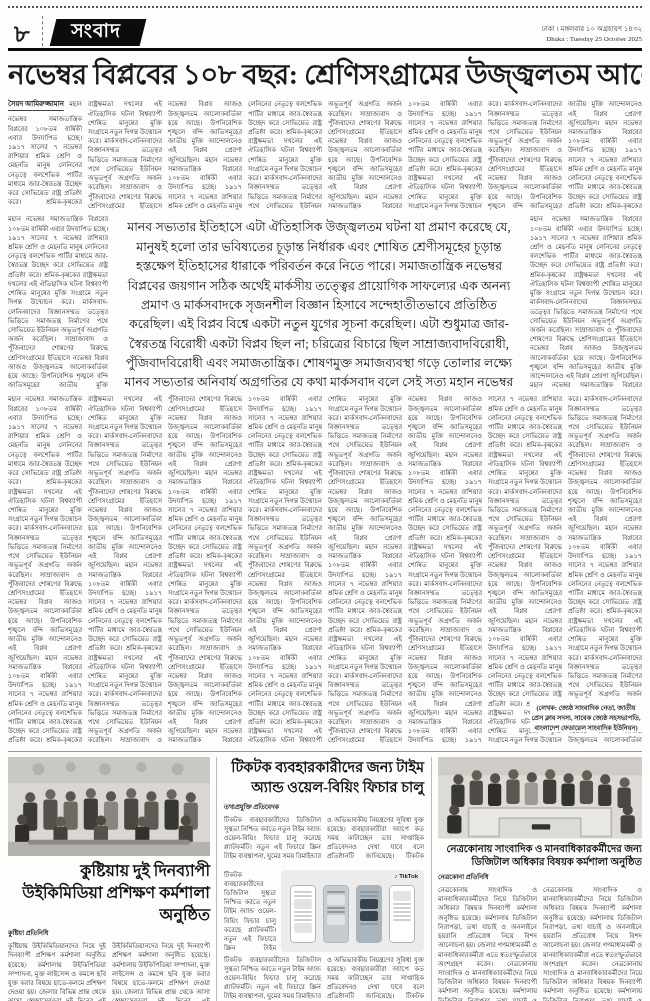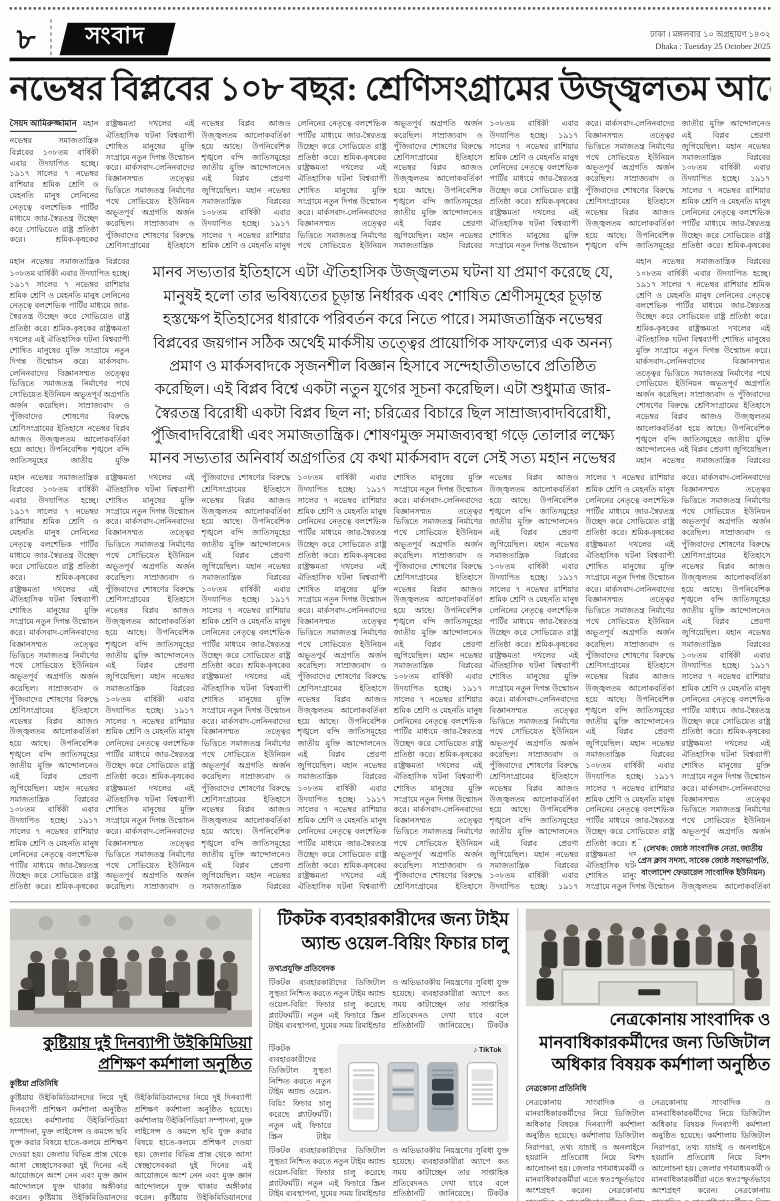--- a/index.html
+++ b/index.html
@@ -36,23 +36,23 @@
             font-size:6.5px; font-weight:bold; text-align:center; line-height:1.5; padding-top:3px; }
 
   
   .bottom-rule { border-top:1px solid #999; margin-top:5px; }
   .bottom { display:flex; height:254px; margin-top:5px; }
   .bcol { overflow:hidden; display:flex; flex-direction:column; }
   .bcol.left  { width:208px; padding-right:6px; }
   .bcol.mid   { width:216px; padding:0 7px; border-left:1px solid #bbb; border-right:1px solid #bbb; }
   .bcol.right { width:210px; padding-left:6px; }
   .bhead { font-weight:bold; text-align:right; line-height:1.35; color:#111; }
-  .bhead.l { font-size:13px; margin:4px 0 3px 0;text-decoration:underline; }
+  .bhead.l { font-size:16px; margin:4px 0 3px 0; }
   .bhead.m { font-size:14.5px; margin:1px 0 4px 0; }
-  .bhead.r { font-size:14px; margin:3px 0 3px 0; }
+  .bhead.r { font-size:10px; margin:3px 0 3px 0; }
   .dateline { font-size:6.5px; font-weight:bold; margin-bottom:2px; }
   .btext { column-count:2; column-gap:6px; overflow:hidden; flex:1; }
   .photo { width:100%; display:block; }
   .photo svg { display:block; width:100%; height:auto; }
 
   
   .tik-wrap { display:flex; gap:5px; height:82px; margin:3px 0 3px 0; overflow:hidden; }
   .tik-sidetext { width:52px; overflow:hidden; flex:none; }
   .tikimg { flex:1; background:#ececec; border-radius:4px; position:relative;
             display:flex; align-items:center; justify-content:center; gap:7px; padding-top:6px; }

